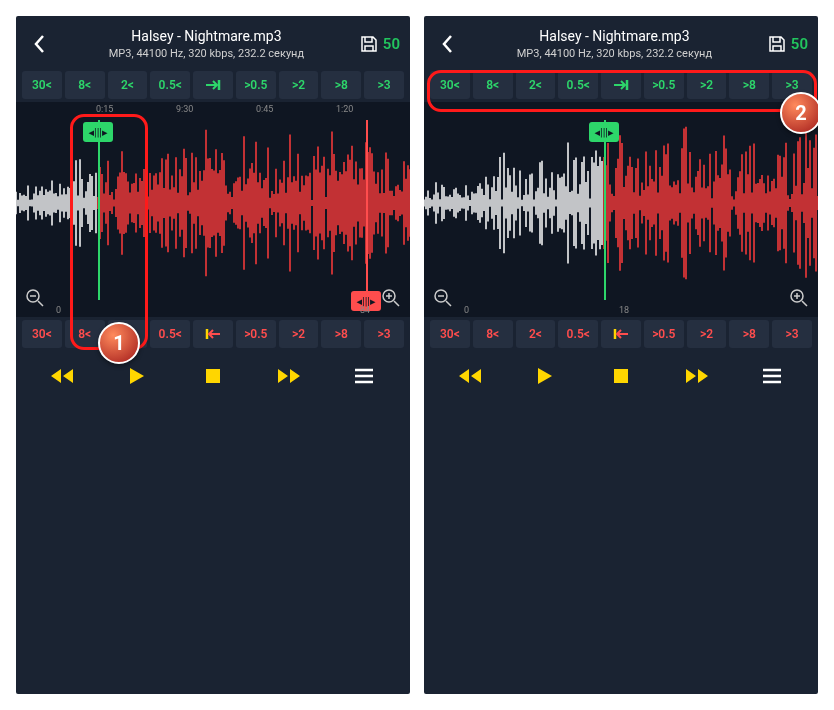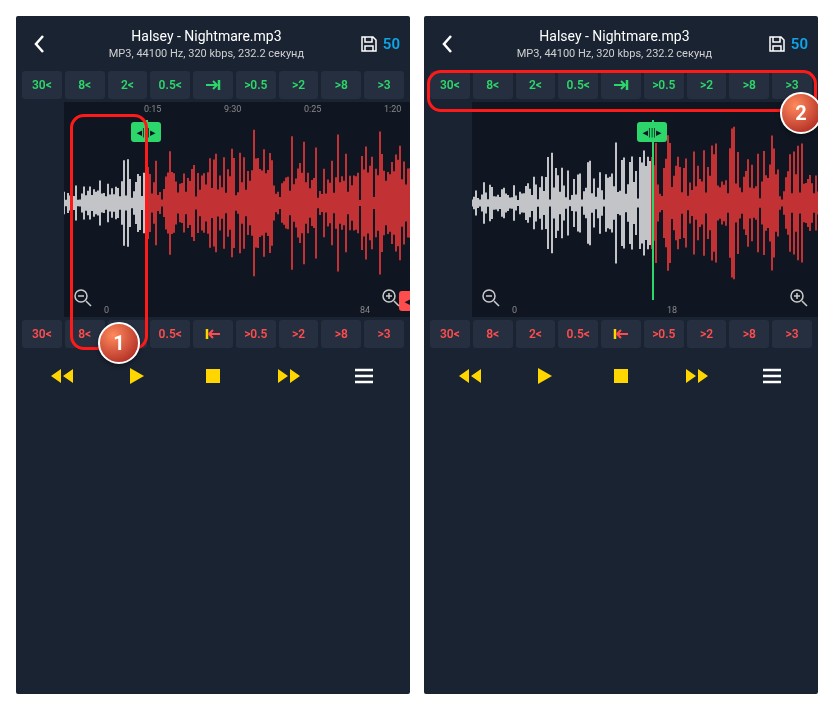--- a/index.html
+++ b/index.html
@@ -40,21 +40,21 @@
     text-align: center;
     font-size: 13px;
     line-height: 1.4;
   }
   .header-title .line1 { font-size: 14px; }
   .header-title .line2 { font-size: 11px; color: #d0d0d0; }
   .save-group {
     display: flex;
     align-items: center;
     gap: 4px;
-    color: #0ea5e9;
+    color: #22c55e;
     font-size: 15px;
     font-weight: 600;
   }
   .seek-row {
     display: flex;
     gap: 3px;
     padding: 3px 6px;
   }
   .seek-btn {
     flex: 1;
@@ -69,21 +69,20 @@
     cursor: pointer;
   }
   .seek-green { color: #2dd66a; }
   .seek-red { color: #ff4d4d; }
   .seek-btn svg { display:block; }
   .waveform-area {
     height: 215px;
     background: #0f1622;
     position: relative;
     overflow: hidden;
-    margin-left: 48px;
   }
   .time-ruler {
     height: 16px;
     display: flex;
     color: #888;
     font-size: 9px;
     position: relative;
   }
   .time-ruler span {
     position: absolute;
@@ -216,21 +215,21 @@
     <div class="seek-btn seek-green">&gt;0.5</div>
     <div class="seek-btn seek-green">&gt;2</div>
     <div class="seek-btn seek-green">&gt;8</div>
     <div class="seek-btn seek-green">&gt;3</div>
   </div>
 
   <div class="waveform-area">
     <div class="time-ruler">
       <span style="left:80px">0:15</span>
       <span style="left:160px">9:30</span>
-      <span style="left:240px">0:25</span>
+      <span style="left:240px">0:45</span>
       <span style="left:320px">1:20</span>
     </div>
     <svg class="wave-canvas" viewBox="0 0 396 170" preserveAspectRatio="none">
       <g id="waveL">
           <line x1="0" x2="0" y1="73.73679698216735" y2="96.26320301783265" stroke="#ffffff" stroke-width="1.5"></line>
           <line x1="2" x2="2" y1="81.72230795610426" y2="88.27769204389574" stroke="#ffffff" stroke-width="1.5"></line>
           <line x1="4" x2="4" y1="74.95987654320987" y2="95.04012345679013" stroke="#ffffff" stroke-width="1.5"></line>
           <line x1="6" x2="6" y1="77.58530521262003" y2="92.41469478737997" stroke="#ffffff" stroke-width="1.5"></line>
           <line x1="8" x2="8" y1="76.69735939643347" y2="93.30264060356653" stroke="#ffffff" stroke-width="1.5"></line>
           <line x1="10" x2="10" y1="77.91332304526749" y2="92.08667695473251" stroke="#ffffff" stroke-width="1.5"></line>

